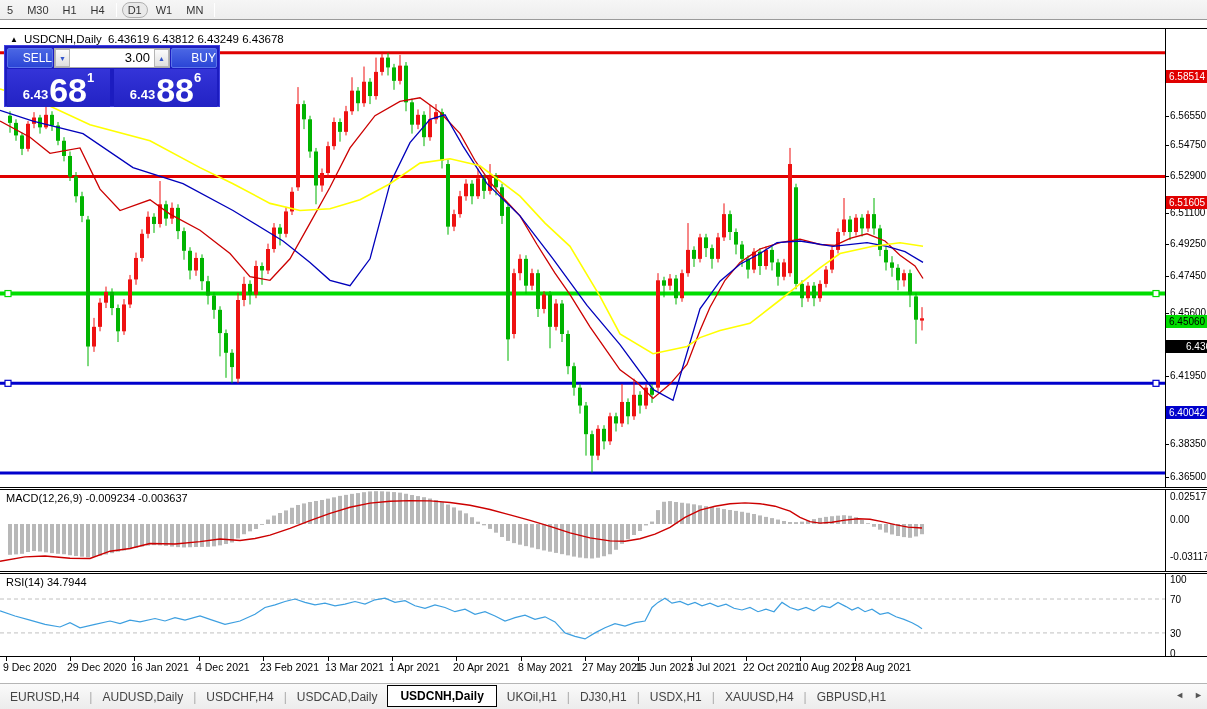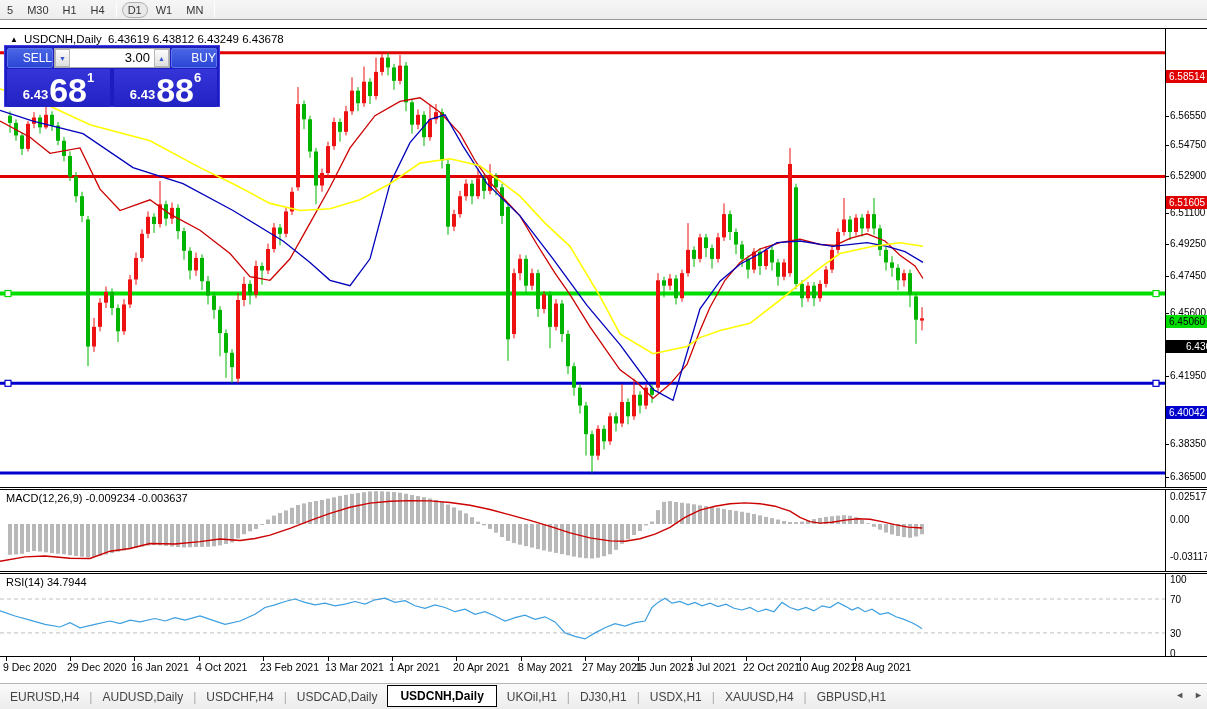--- a/index.html
+++ b/index.html
@@ -657,21 +657,21 @@
 
   <div class="sep-single" style="top:627px;"></div>
   <div class="time-axis" id="time-axis">
       <div class="date-tick" style="left: 6px;"></div>
       <div class="date-label" style="left: 3px;">9 Dec 2020</div>
       <div class="date-tick" style="left: 70px;"></div>
       <div class="date-label" style="left: 67px;">29 Dec 2020</div>
       <div class="date-tick" style="left: 134px;"></div>
       <div class="date-label" style="left: 131px;">16 Jan 2021</div>
       <div class="date-tick" style="left: 199px;"></div>
-      <div class="date-label" style="left: 196px;">4 Oct 2021</div>
+      <div class="date-label" style="left: 196px;">4 Dec 2021</div>
       <div class="date-tick" style="left: 263px;"></div>
       <div class="date-label" style="left: 260px;">23 Feb 2021</div>
       <div class="date-tick" style="left: 328px;"></div>
       <div class="date-label" style="left: 325px;">13 Mar 2021</div>
       <div class="date-tick" style="left: 392px;"></div>
       <div class="date-label" style="left: 389px;">1 Apr 2021</div>
       <div class="date-tick" style="left: 456px;"></div>
       <div class="date-label" style="left: 453px;">20 Apr 2021</div>
       <div class="date-tick" style="left: 521px;"></div>
       <div class="date-label" style="left: 518px;">8 May 2021</div>

